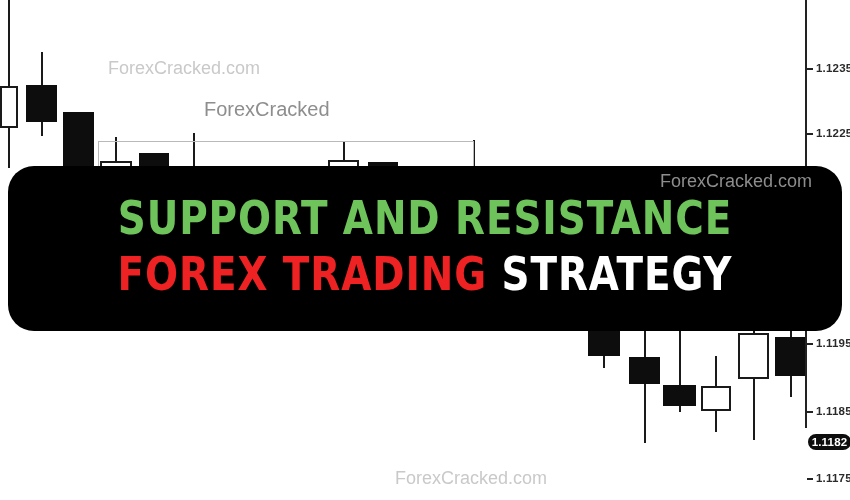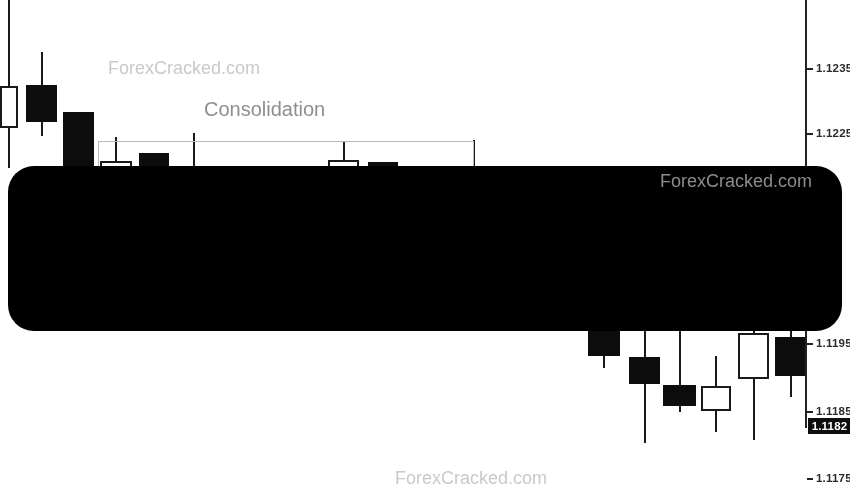--- a/index.html
+++ b/index.html
@@ -203,37 +203,45 @@
         <div class="wick" style="top: 325px; height: 115px;"></div>
         <div class="body" style="top: 333px; height: 46px;"></div>
       </div>
       <div class="candle bear" style="left: 775px; width: 31px; top: 0px; height: 500px;">
         <div class="wick" style="top: 325px; height: 72px;"></div>
         <div class="body" style="top: 337px; height: 39px;"></div>
       </div>
     </div>
 
   <div id="consolidation-box" style="left: 98px; top: 141px; width: 376px; height: 120px;"></div>
-  <div id="consolidation-label" style="left: 204px; top: 98px;">Consolidation</div>
+  <div id="consolidation-label" style="left: 204px; top: 98px;">ForexCracked</div>
 
   <div class="watermark" style="left:108px; top:58px;">ForexCracked.com</div>
 
   <div class="watermark" style="left:395px; top:468px;">ForexCracked.com</div>
 
   <div id="price-axis">
       <div class="axis-tick" style="top: 68px;"></div>
       <div class="axis-label" style="top: 68px;">1.1235</div>
       <div class="axis-tick" style="top: 133px;"></div>
       <div class="axis-label" style="top: 133px;">1.1225</div>
       <div class="axis-tick" style="top: 343px;"></div>
       <div class="axis-label" style="top: 343px;">1.1195</div>
       <div class="axis-tick" style="top: 411px;"></div>
       <div class="axis-label" style="top: 411px;">1.1185</div>
       <div class="axis-tick" style="top: 478px;"></div>
       <div class="axis-label" style="top: 478px;">1.1175</div>
-      <div id="current-price-badge" style="top: 426px;">1.1182</div>
+      <div id="current-price-badge" style="top: 442px; border-radius: 8px;">1.1182</div>
     </div>
 
   <div id="title-banner" style="background: rgb(0, 0, 0);">
     <div class="watermark on-dark" style="left:652px; top:5px;">ForexCracked.com</div>
+    <div id="title-lines">
+      <div class="title-line">
+        <span class="seg" id="t1a" style="color: rgb(110, 196, 90);">SUPPORT AND RESISTANCE</span>
+      </div>
+      <div class="title-line">
+        <span class="seg" id="t2a" style="color: rgb(238, 34, 34);">FOREX TRADING</span><span>&nbsp;</span><span class="seg" id="t2b" style="color: rgb(255, 255, 255);">STRATEGY</span>
+      </div>
+    </div>
   </div>
 
 </div>
 
 </body></html>

